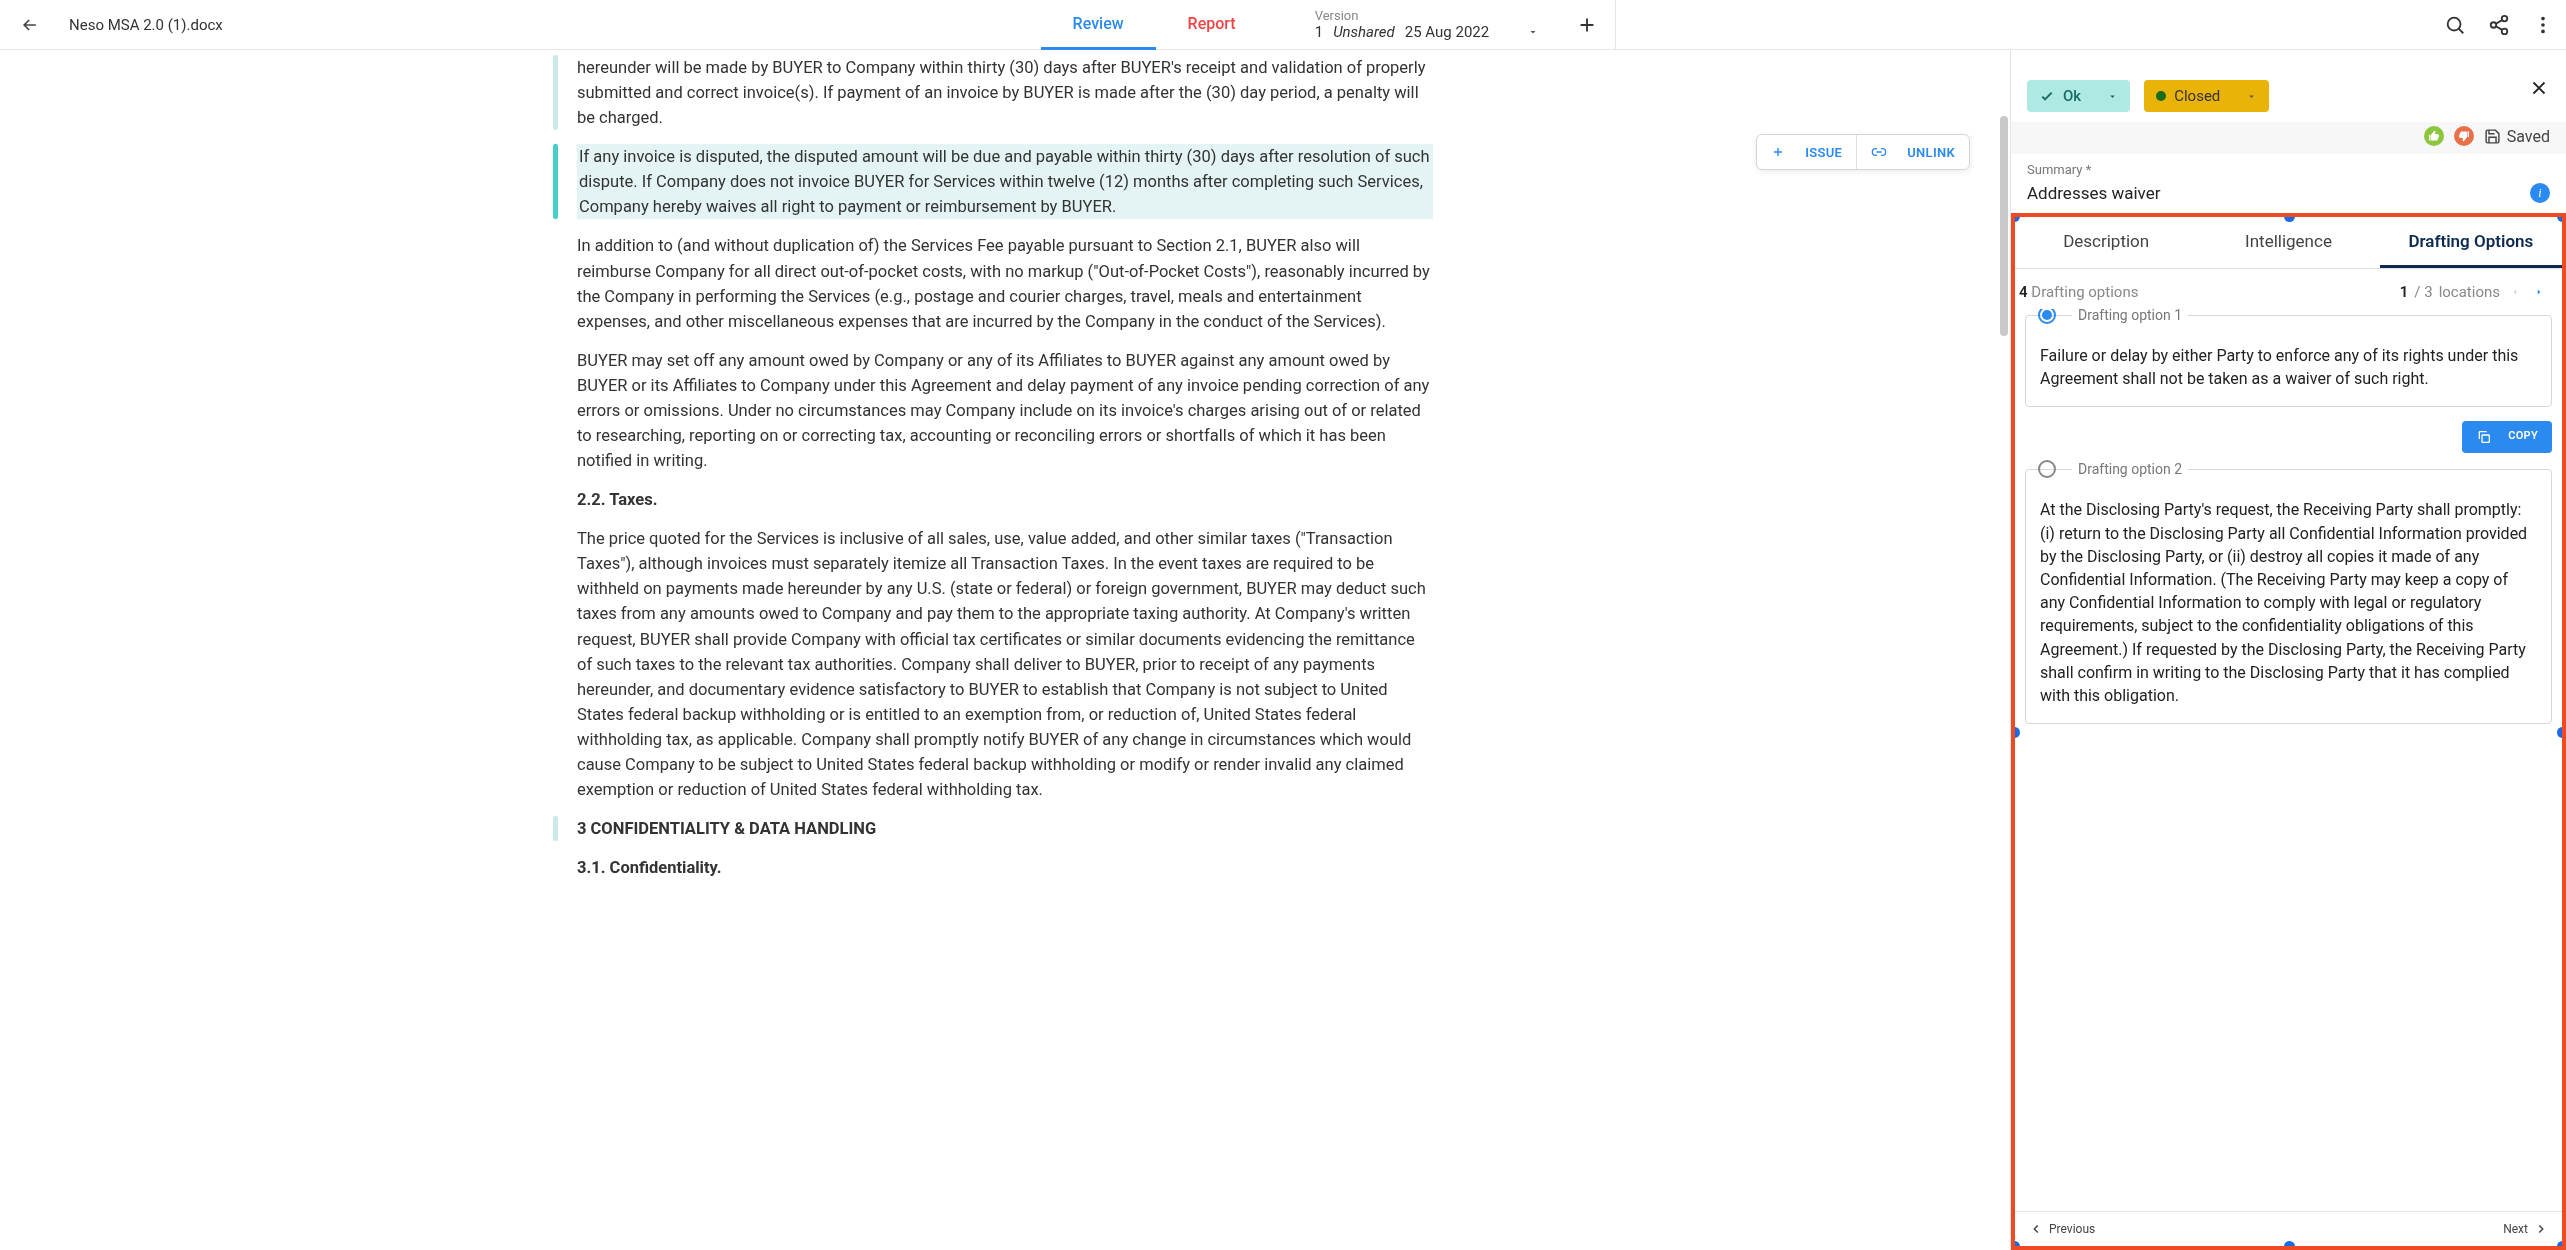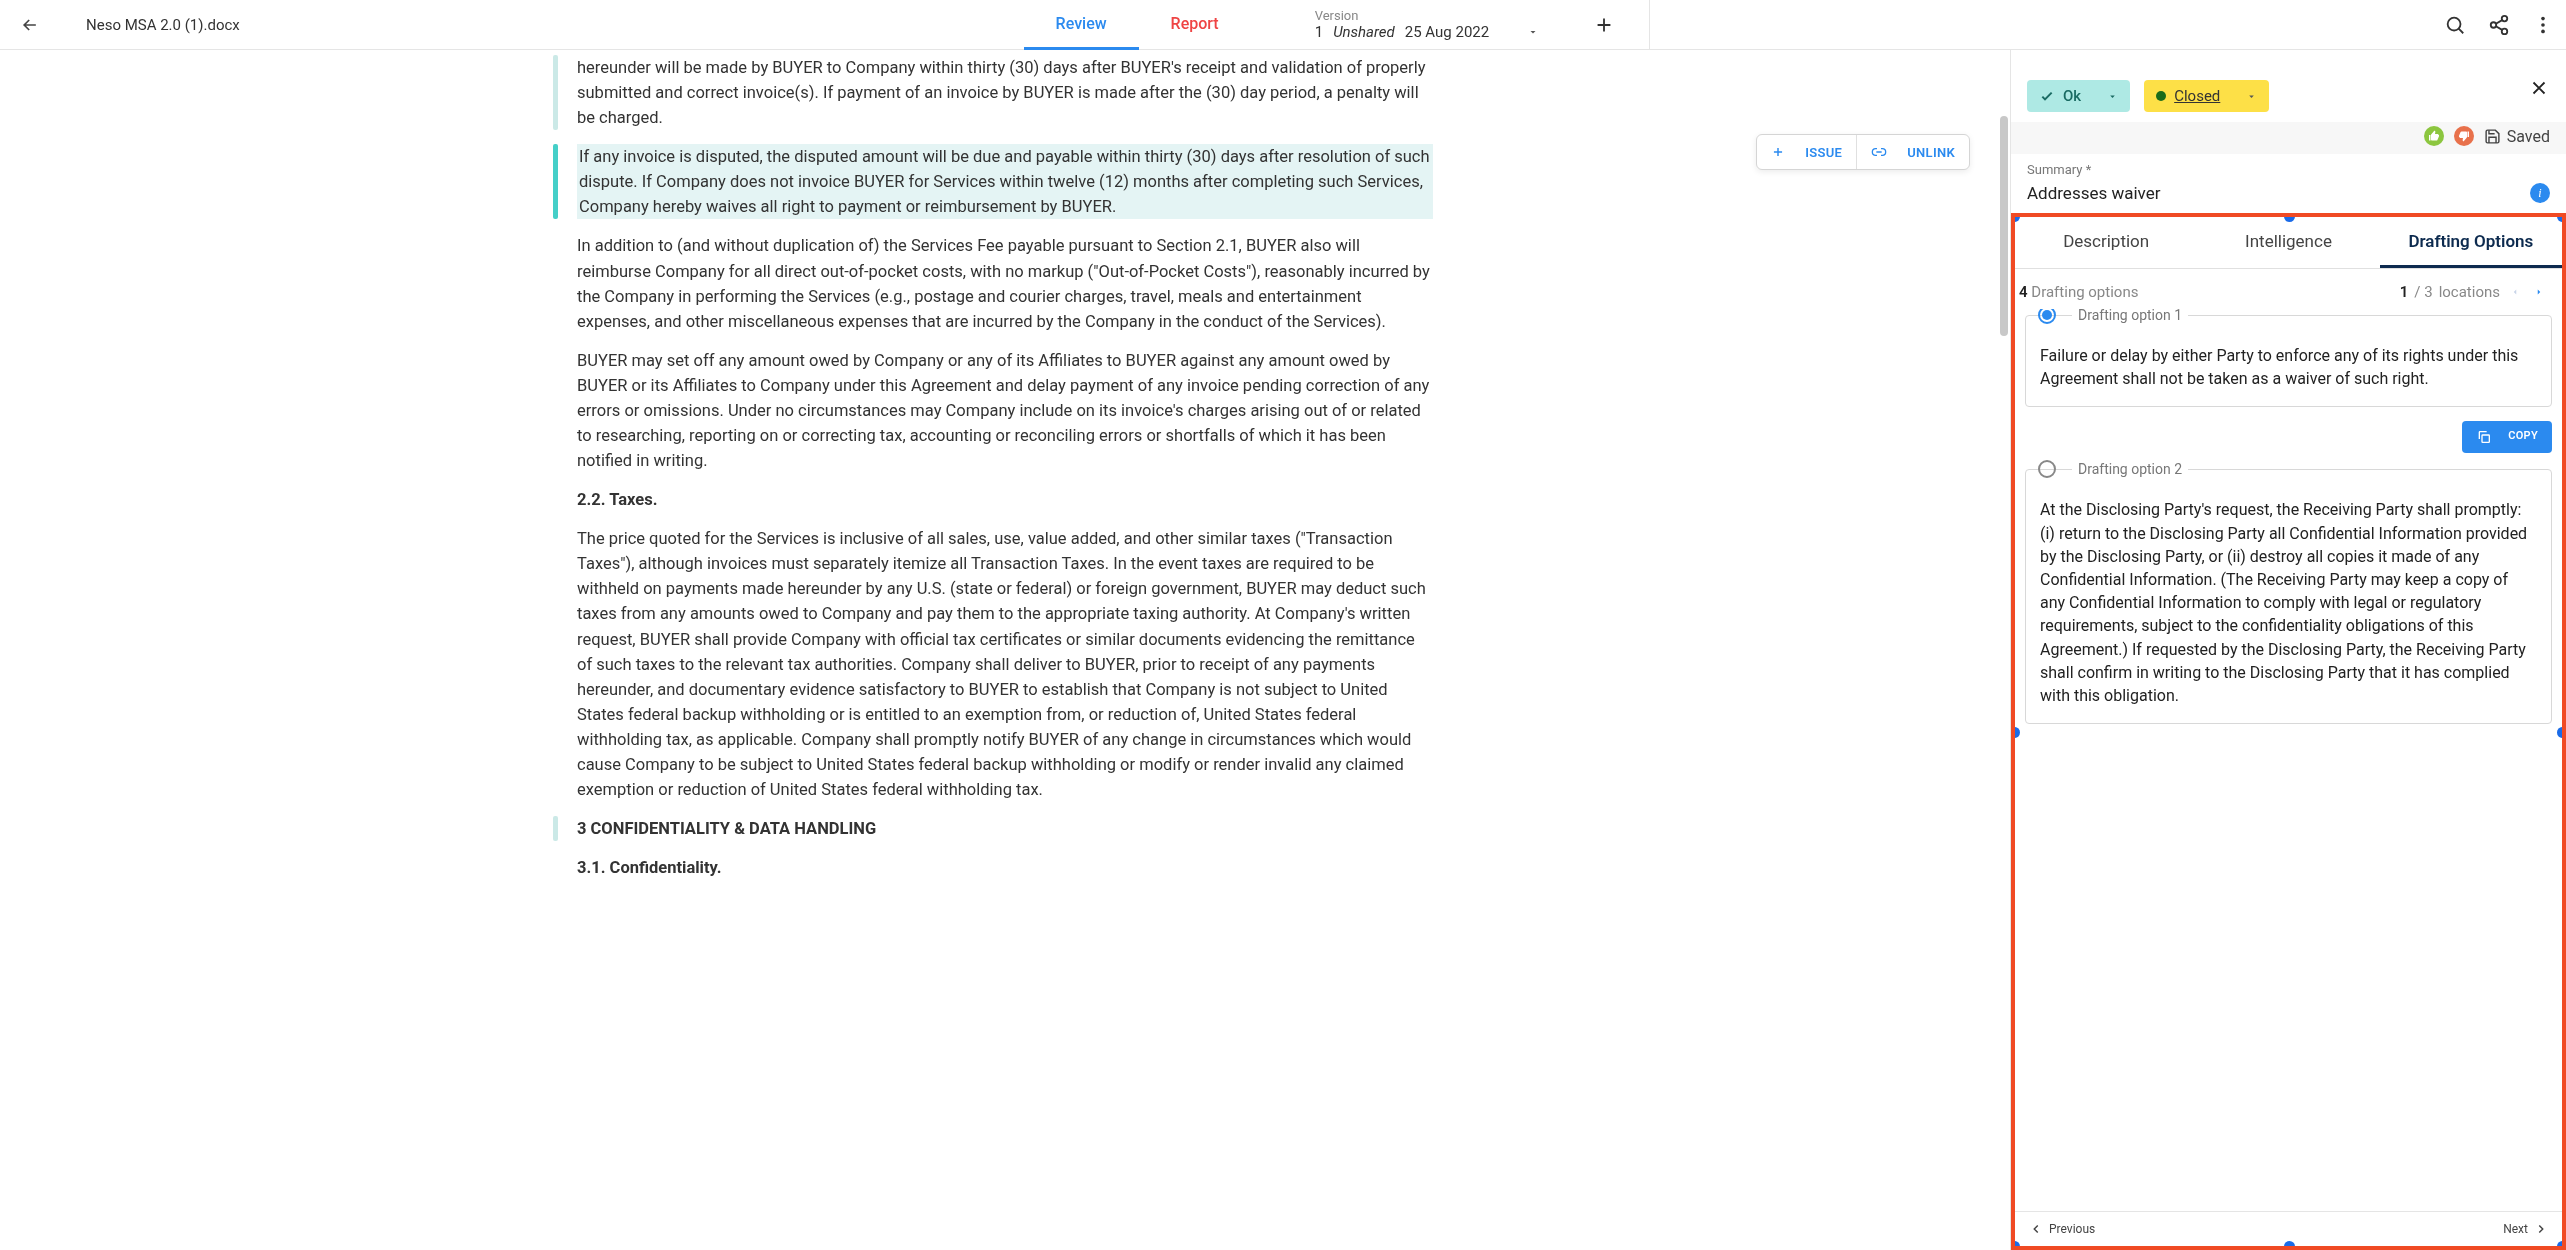--- a/index.html
+++ b/index.html
@@ -1,20 +1,20 @@
 <!DOCTYPE html>
 <html><head>
 <meta charset="utf-8">
 <style>
 * { margin: 0; padding: 0; box-sizing: border-box; }
 body { font-family: -apple-system, BlinkMacSystemFont, "Segoe UI", Roboto, Helvetica, Arial, sans-serif; background: #fff; color: #2a2a2a; overflow: hidden; }
 .app { display: flex; flex-direction: column; height: 100vh; width: 100vw; }
 
 
-.topbar { display: flex; align-items: center; height: 50px; border-bottom: 1px solid #e5e5e5; padding: 0 12px; gap: 24px; }
+.topbar { display: flex; align-items: center; height: 50px; border-bottom: 1px solid #e5e5e5; padding: 0 12px; gap: 7px; }
 .back-btn { width: 36px; height: 36px; display: flex; align-items: center; justify-content: center; cursor: pointer; color: #444; }
 .doc-title { font-size: 15px; color: #333; margin-left: 14px; flex: 0 0 auto; }
 .tabs { display: flex; margin-left: auto; gap: 0; }
 .tab { padding: 14px 32px; font-size: 16px; color: #ef4444; cursor: pointer; border-bottom: 3px solid transparent; font-weight: 500; }
 .tab.active { color: #2b8aef; border-bottom-color: #2b8aef; }
 .version-block { margin-left: 40px; display: flex; flex-direction: column; font-size: 13px; line-height: 1.2; }
 .version-label { color: #888; font-size: 13px; }
 .version-row { display: flex; align-items: center; gap: 10px; font-size: 15px; }
 .version-num { color: #333; }
 .version-status { font-style: italic; color: #333; }
@@ -45,21 +45,21 @@
 
 .scroll-thumb { position: absolute; right: 2px; top: 66px; width: 8px; height: 220px; background: #c8c8c8; border-radius: 4px; }
 
 
 .side-pane { width: 556px; border-left: 1px solid #e5e5e5; display: flex; flex-direction: column; overflow: hidden; background: #fff; }
 .side-header { display: flex; align-items: center; gap: 14px; padding: 14px 16px 10px 16px; }
 .status-pill { display: inline-flex; align-items: center; gap: 8px; border-radius: 4px; padding: 7px 12px; font-size: 15px; cursor: pointer; margin-top: 16px; }
 .ok-pill { background: #aee9e4; color: #1a6b63; font-weight: 500; }
 .ok-pill .check { color: #1a6b63; }
 .caret-sm { margin-left: 18px; color: #1a6b63; }
-.closed-pill { background: #fde047; color: #333; text-decoration: underline; }
+.closed-pill { background: #eab308; color: #333; }
 .closed-dot { width: 10px; height: 10px; border-radius: 50%; background: #1a6b1a; display: inline-block; }
 .closed-pill .caret-sm { color: #555; }
 .close-x { margin-left: auto; font-size: 26px; cursor: pointer; color: #222; font-weight: 300; }
 
 .side-row2 { display: flex; align-items: center; justify-content: flex-end; gap: 10px; padding: 4px 16px 8px 16px; background: #f7f7f7; }
 .thumb-btn { width: 20px; height: 20px; border-radius: 50%; display: inline-flex; align-items: center; justify-content: center; cursor: pointer; color: #fff; font-size: 11px; }
 .thumb-up { background: #8cc63f; }
 .thumb-down { background: #e8714b; }
 .saved-group { display: flex; align-items: center; gap: 6px; color: #444; font-size: 16px; }
 

